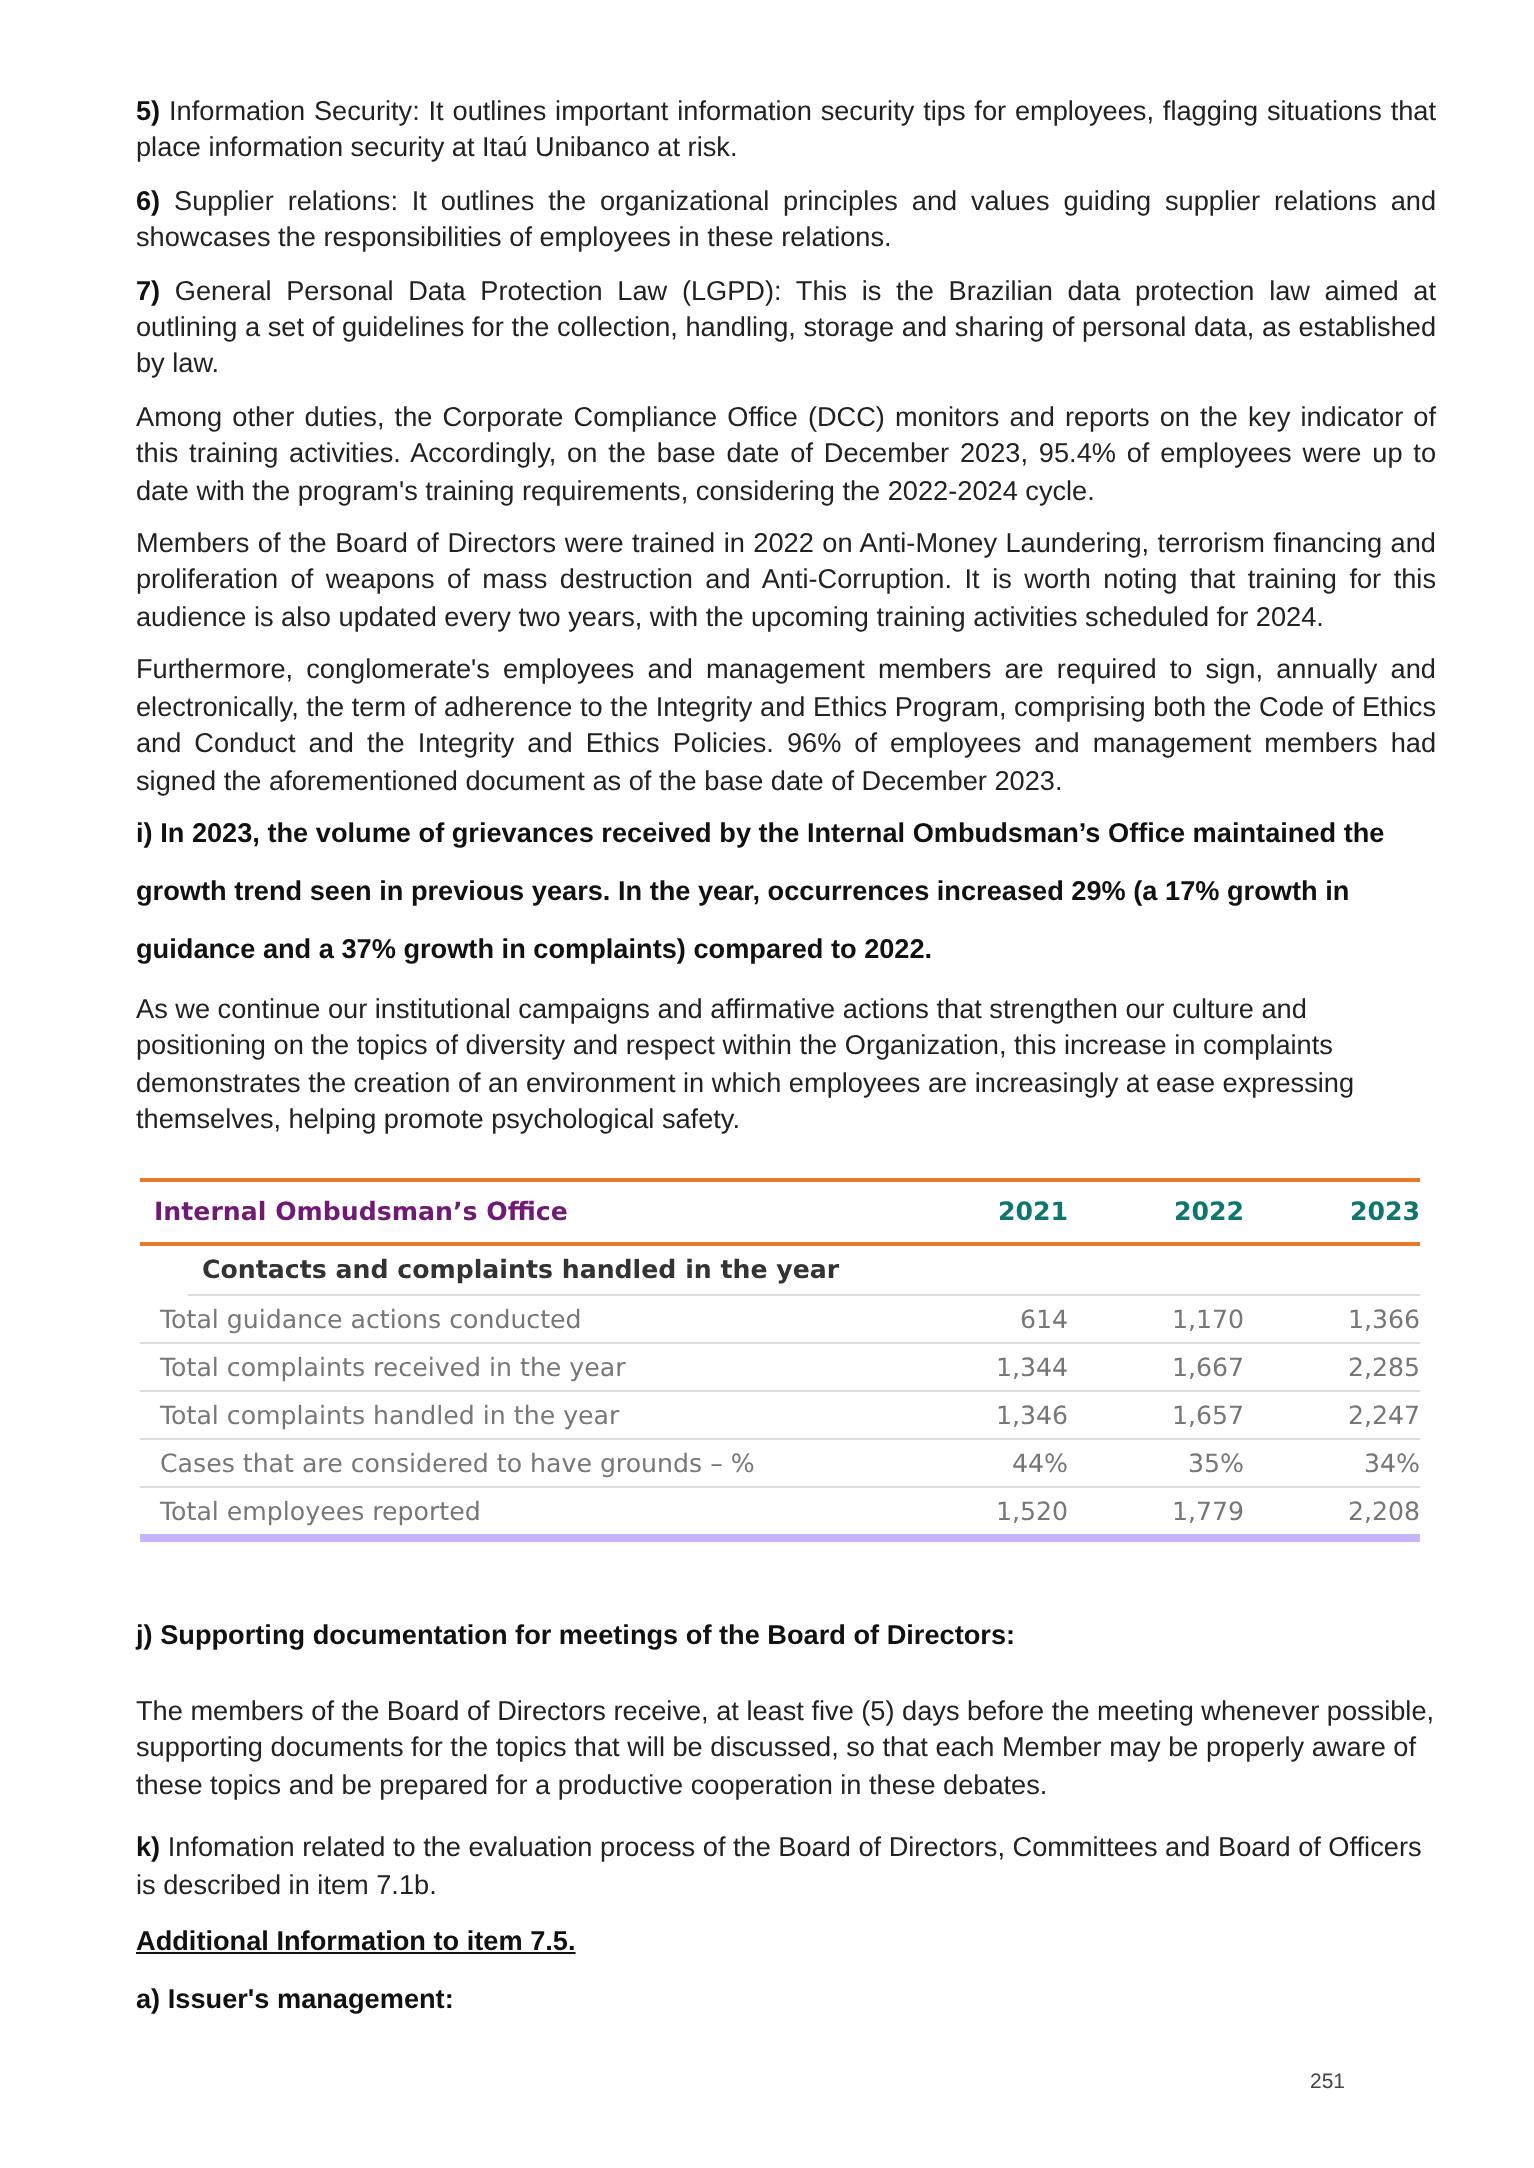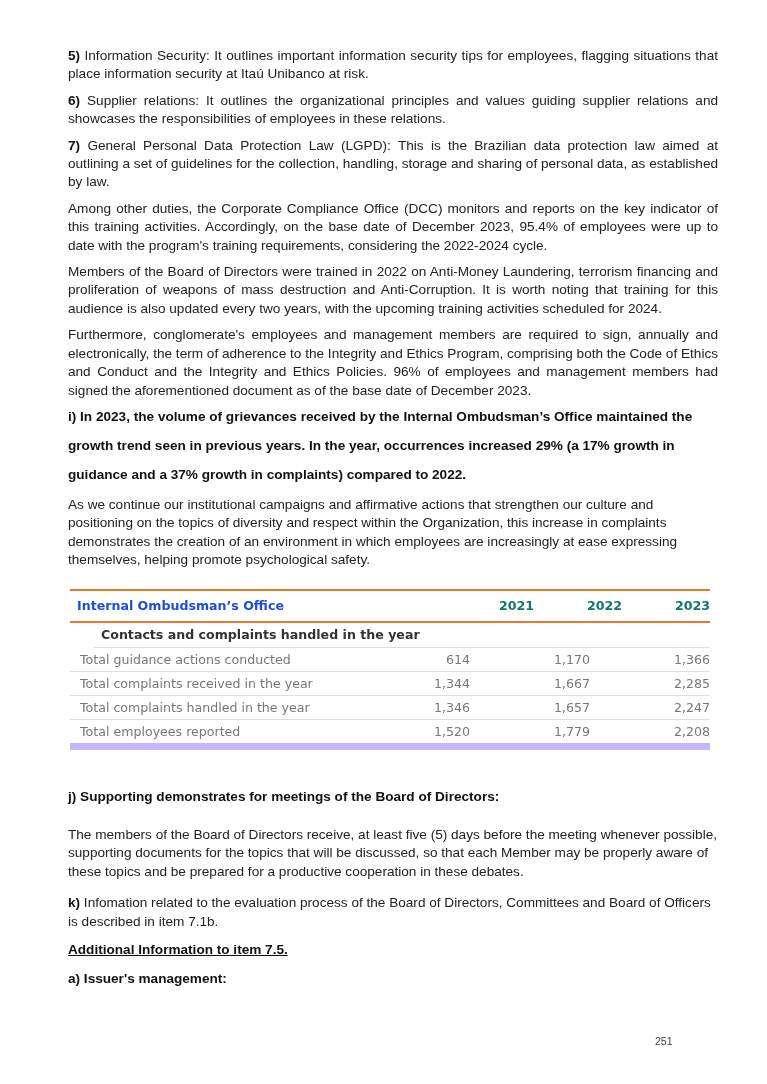--- a/index.html
+++ b/index.html
@@ -12,29 +12,29 @@
     .gap8 { margin-top: 8px; }
     .gap7 { margin-top: 7px; }
     .heading-i { font-weight: bold; font-size: 13.6px; line-height: 29px; color: #111111; margin-top: 2px; }
     .para-left { text-align: left; }
 
     
     .ombuds { margin-top: 19px; margin-left: 2px; width: 640px;
               font-family: "DejaVu Sans", sans-serif; border-collapse: collapse; }
     .ombuds .hdr { border-top: 2px solid #e8782e; border-bottom: 2px solid #e8782e;
                    display: flex; align-items: center; height: 30px; }
-    .ombuds .hdr .title { color: #1d4ed8; font-weight: bold; font-size: 12.6px; flex: 1; padding-left: 7px; }
+    .ombuds .hdr .title { color: #701a75; font-weight: bold; font-size: 12.6px; flex: 1; padding-left: 7px; }
     .ombuds .hdr .year { width: 88px; text-align: right; font-size: 12.6px; font-weight: bold; color: #0f766e; }
     .ombuds .section { display: flex; align-items: center; height: 24px; border-bottom: 1.5px solid #dddddd;
                        font-size: 12.6px; font-weight: bold; color: #333333; padding-left: 7px; margin-left: 24px; }
     .ombuds .row { display: flex; align-items: center; height: 23px; border-bottom: 1.5px solid #dddddd;
-                   font-size: 12.6px; color: #777777; gap: 32px; }
+                   font-size: 12.6px; color: #777777; }
     .ombuds .row .lbl { flex: 1; padding-left: 10px; }
     .ombuds .row .val { width: 88px; text-align: right; }
-    .ombuds .row.last { border-bottom: 7px solid #c4b5fd; align-items: center; }
+    .ombuds .row.last { border-bottom: 4px solid #c4b5fd; align-items: center; }
 
     .sec-j { margin-top: 38px; font-weight: bold; font-size: 13.6px; color: #111111; }
     .para-j { margin-top: 20px; }
     .para-k { margin-top: 13px; }
     .sec-add { margin-top: 10px; font-weight: bold; text-decoration: underline; color: #111111; }
     .sec-a { margin-top: 11px; font-weight: bold; color: #111111; }
 
     .pagenum { position: absolute; left: 655px; top: 1035px; font-size: 10.5px; color: #444444; }
   </style>
 </head>
@@ -78,29 +78,35 @@
       <span class="val">1,344</span>
       <span class="val">1,667</span>
       <span class="val">2,285</span>
     </div>
     <div class="row">
       <span class="lbl">Total complaints handled in the year</span>
       <span class="val">1,346</span>
       <span class="val">1,657</span>
       <span class="val">2,247</span>
     </div>
+    <div class="row">
+      <span class="lbl">Cases that are considered to have grounds – %</span>
+      <span class="val">44%</span>
+      <span class="val">35%</span>
+      <span class="val">34%</span>
+    </div>
     <div class="row last">
       <span class="lbl">Total employees reported</span>
       <span class="val">1,520</span>
       <span class="val">1,779</span>
       <span class="val">2,208</span>
     </div>
   </div>
 
-  <p class="sec-j">j) Supporting demonstrates for meetings of the Board of Directors:</p>
+  <p class="sec-j">j) Supporting documentation for meetings of the Board of Directors:</p>
 
   <p class="para-left para-j">The members of the Board of Directors receive, at least five (5) days before the meeting whenever possible, supporting documents for the topics that will be discussed, so that each Member may be properly aware of these topics and be prepared for a productive cooperation in these debates.</p>
 
   <p class="para-left para-k"><span class="bold">k)</span><span> Infomation related to the evaluation process of the Board of Directors, Committees and Board of Officers is described in item 7.1b.</span></p>
 
   <p class="sec-add">Additional Information to item 7.5.</p>
 
   <p class="sec-a">a) Issuer's management:</p>
 </div>
 

